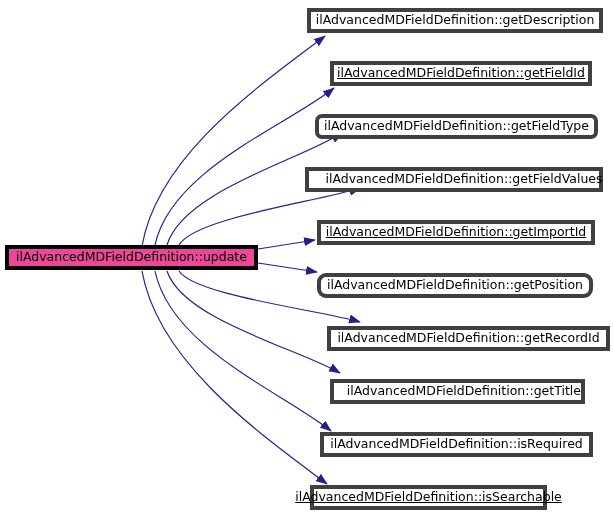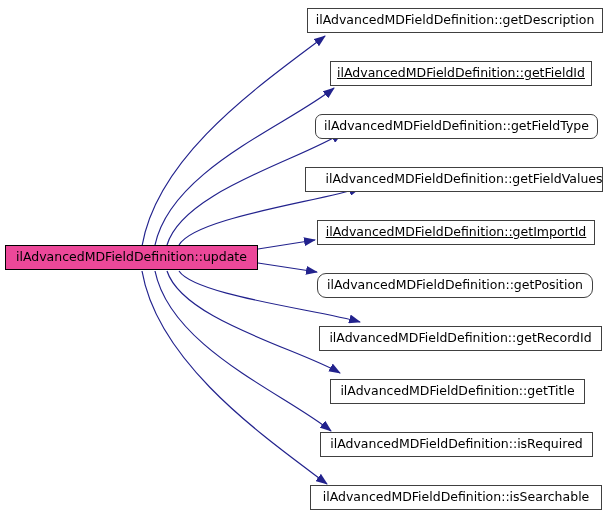--- a/index.html
+++ b/index.html
@@ -3,21 +3,21 @@
 <meta charset="utf-8">
 <style>
   html,body { margin:0; padding:0; }
   body { width:613px; height:520px; background:#ffffff; overflow:hidden; }
   #graph { position:relative; width:613px; height:520px; background:#ffffff;
            font-family:"DejaVu Sans", sans-serif; }
   #edges { position:absolute; left:0; top:0; width:613px; height:520px; }
   .node {
     position:absolute; box-sizing:border-box;
     display:flex; align-items:center; justify-content:center;
-    background:#ffffff; border:1px solid #404040;
+    background:#ffffff; border:4px solid #404040;
     font-size:12.5px; color:#000; white-space:nowrap;
     line-height:1; cursor:pointer;
   }
   .node.caller { cursor:default; }
   .node span { pointer-events:none; }
 </style>
 </head>
 <body>
 
 <div id="graph">
@@ -54,25 +54,25 @@
   </div>
   <div class="node" style="left: 305px; top: 167px; width: 298px; height: 25px; padding-left: 20px;">
     <span>ilAdvancedMDFieldDefinition::getFieldValues</span>
   </div>
   <div class="node" style="left: 317px; top: 220px; width: 278px; height: 25px; text-decoration: underline;">
     <span>ilAdvancedMDFieldDefinition::getImportId</span>
   </div>
   <div class="node" style="left: 317px; top: 273px; width: 276px; height: 25px; border-radius: 9px;">
     <span>ilAdvancedMDFieldDefinition::getPosition</span>
   </div>
-  <div class="node" style="left: 319px; top: 326px; width: 283px; height: 25px;">
+  <div class="node" style="left: 327px; top: 326px; width: 283px; height: 25px;">
     <span>ilAdvancedMDFieldDefinition::getRecordId</span>
   </div>
-  <div class="node" style="left: 330px; top: 379px; width: 255px; height: 25px;">
+  <div class="node" style="left: 330px; top: 379px; width: 255px; height: 25px; justify-content: flex-end;">
     <span>ilAdvancedMDFieldDefinition::getTitle</span>
   </div>
   <div class="node" style="left: 320px; top: 432px; width: 273px; height: 25px;">
     <span>ilAdvancedMDFieldDefinition::isRequired</span>
   </div>
-  <div class="node" style="left: 310px; top: 485px; width: 292px; height: 25px;">
+  <div class="node" style="left: 310px; top: 485px; width: 237px; height: 25px; text-decoration: underline;">
     <span>ilAdvancedMDFieldDefinition::isSearchable</span>
   </div>
 </div>
 
 </body></html>

